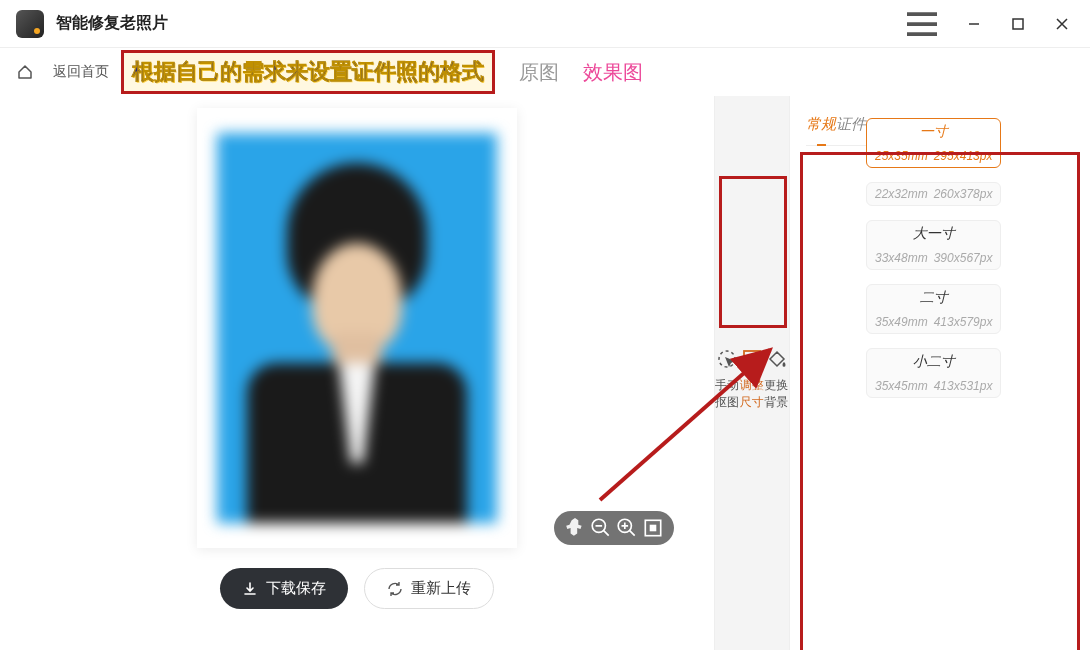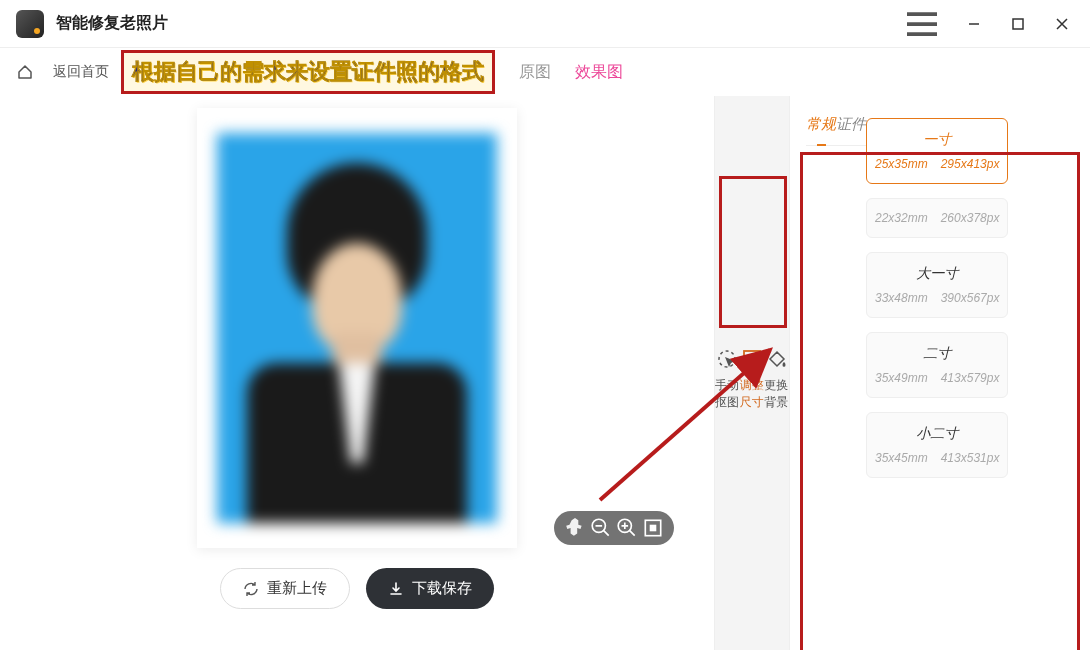--- a/index.html
+++ b/index.html
@@ -11,21 +11,21 @@
 .app-title { font-size: 16px; font-weight: 600; margin-left: 12px; color: #222; }
 .win-controls { margin-left: auto; display: flex; gap: 4px; }
 .win-btn { width: 40px; height: 32px; display: flex; align-items: center; justify-content: center; color: #333; cursor: pointer; }
 .win-btn svg { width: 14px; height: 14px; }
 .hamburger-btn { width: 40px; height: 32px; display: flex; align-items: center; justify-content: center; cursor: pointer; margin-right: 8px; }
 
 .toolbar { height: 48px; display: flex; align-items: center; padding: 0 16px; gap: 12px; }
 .back-btn { display: flex; align-items: center; gap: 19px; color: #555; font-size: 14px; cursor: pointer; }
 .annot-banner { border: 3px solid #b71c1c; background: #fff8e1; padding: 4px 8px; font-size: 22px; font-weight: 700; color: #2a2a7a; -webkit-text-stroke: 0.5px #c09000; text-shadow: 1px 1px 0 #ffd54f; }
 .view-tabs { display: flex; gap: 24px; margin-left: 12px; }
-.view-tab { font-size: 16px; color: #999; cursor: pointer; }
+.view-tab { font-size: 20px; color: #999; cursor: pointer; }
 .view-tab.active { color: #ec4899; font-weight: 400; }
 
 .main { display: flex; height: calc(650px - 96px); }
 .preview-area { flex: 1; position: relative; display: flex; flex-direction: column; align-items: center; justify-content: flex-start; padding-top: 12px; }
 .photo-frame { width: 320px; height: 440px; background: #fff; box-shadow: 0 2px 12px rgba(0,0,0,0.08); display: flex; align-items: center; justify-content: center; }
 .photo { width: 280px; height: 390px; background: #2aa4e8; position: relative; overflow: hidden; filter: blur(7px); }
 .photo .hair { position: absolute; top: 30px; left: 70px; width: 140px; height: 150px; background: #1a1a1a; border-radius: 70px 70px 60px 60px; }
 .photo .face { position: absolute; top: 110px; left: 95px; width: 90px; height: 110px; background: #e8c9a8; border-radius: 50% 50% 40% 40%; }
 .photo .neck { position: absolute; top: 200px; left: 115px; width: 50px; height: 40px; background: #e0bfa0; }
 .photo .suit { position: absolute; top: 230px; left: 30px; width: 220px; height: 180px; background: #1a1a1a; border-radius: 30px 30px 0 0; }
@@ -45,25 +45,25 @@
 .tool-item svg { width: 24px; height: 24px; }
 .tool-highlight { position: absolute; top: 80px; left: 4px; width: 68px; height: 152px; border: 3px solid #b71c1c; }
 
 .side-panel { width: 300px; display: flex; flex-direction: row; padding: 8px 16px 16px; position: relative; font-style: italic; }
 .panel-tabs { display: flex; border-bottom: 1px solid #eee; height: 42px; }
 .panel-tab { flex: 1; display: flex; align-items: center; justify-content: center; font-size: 15px; color: #888; cursor: pointer; position: relative; }
 .panel-tab.active { color: #e67817; font-weight: 500; }
 .panel-tab.active::after { content: ""; position: absolute; bottom: -1px; left: 35%; width: 30%; height: 2px; background: #e67817; }
 
 .size-list { margin-top: 14px; display: flex; flex-direction: column; gap: 14px; }
-.size-card { border: 1px solid #eee; border-radius: 6px; padding: 12px 8px; text-align: center; cursor: pointer; background: #fafafa; }
+.size-card { border: 1px solid #eee; border-radius: 6px; padding: 4px 8px; text-align: center; cursor: pointer; background: #fafafa; }
 .size-card.selected { border: 1.5px solid #e67817; background: #fff; }
 .size-name { font-size: 14px; color: #333; margin-bottom: 8px; }
 .size-card.selected .size-name { color: #e67817; }
-.size-dims { font-size: 12px; color: #aaa; display: flex; justify-content: center; gap: 13px; }
+.size-dims { font-size: 12px; color: #aaa; display: flex; justify-content: center; gap: 6px; }
 .size-card.selected .size-dims { color: #e67817; }
 
 .panel-highlight { position: absolute; top: 56px; left: 10px; right: 10px; height: 510px; border: 3px solid #b71c1c; pointer-events: none; }
 
 .arrow-svg { position: absolute; top: 330px; left: 590px; width: 200px; height: 180px; pointer-events: none; }
 </style>
 </head>
 <body>
 
 <div class="titlebar">
@@ -140,31 +140,31 @@
         </div>
       <div class="zoom-btn">
           <svg viewBox="0 0 20 20">
             <rect x="3" y="3" width="14" height="14" stroke="#fff" stroke-width="1.5" fill="none"></rect>
             <rect x="7" y="7" width="6" height="6" fill="#fff"></rect>
           </svg>
         </div>
     </div>
 
     <div class="bottom-actions">
+      <button class="btn btn-dark">
+        <svg width="16" height="16" viewBox="0 0 16 16">
+            <path d="M8 2v8m-3-3l3 3 3-3M3 13h10" stroke="#fff" stroke-width="1.6" fill="none" stroke-linecap="round"></path>
+          </svg>
+        <span>下载保存</span>
+      </button>
       <button class="btn btn-outline">
         <svg width="16" height="16" viewBox="0 0 16 16">
             <path d="M2 8a6 6 0 0 1 10-4M14 8a6 6 0 0 1-10 4M12 1v3h-3M4 15v-3h3" stroke="#555" stroke-width="1.4" fill="none"></path>
           </svg>
         <span>重新上传</span>
-      </button>
-      <button class="btn btn-dark">
-        <svg width="16" height="16" viewBox="0 0 16 16">
-            <path d="M8 2v8m-3-3l3 3 3-3M3 13h10" stroke="#fff" stroke-width="1.6" fill="none" stroke-linecap="round"></path>
-          </svg>
-        <span>下载保存</span>
       </button>
     </div>
   </div>
 
   <div class="tool-strip">
     <div class="tool-item">
       <svg viewBox="0 0 24 24">
           <circle cx="12" cy="12" r="8" stroke="#555" stroke-width="1.5" stroke-dasharray="3 3" fill="none"></circle>
           <path d="M10 10l10 4-4 2-2 4z" fill="#555"></path>
         </svg>

